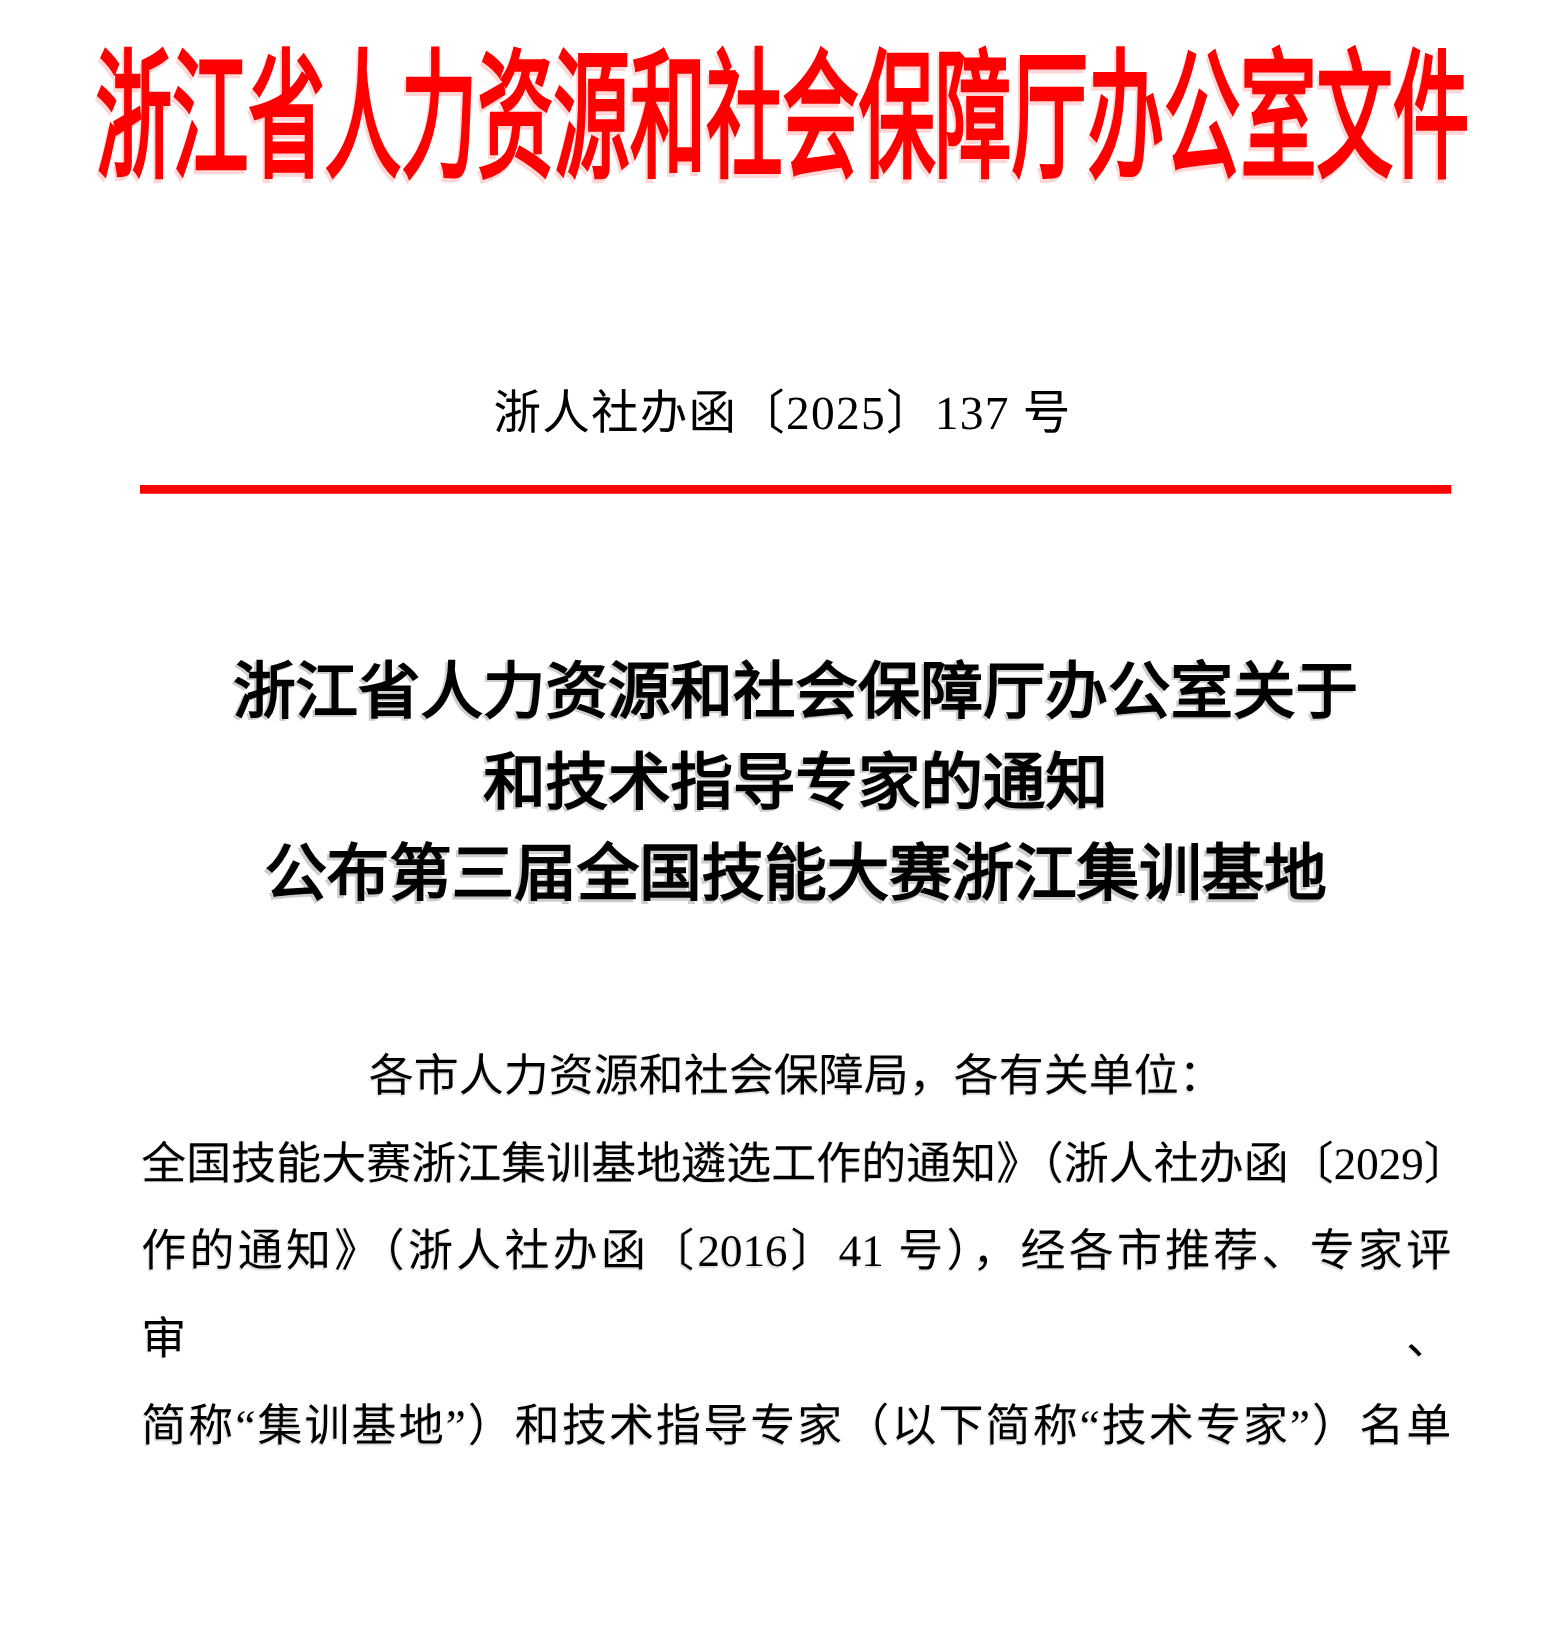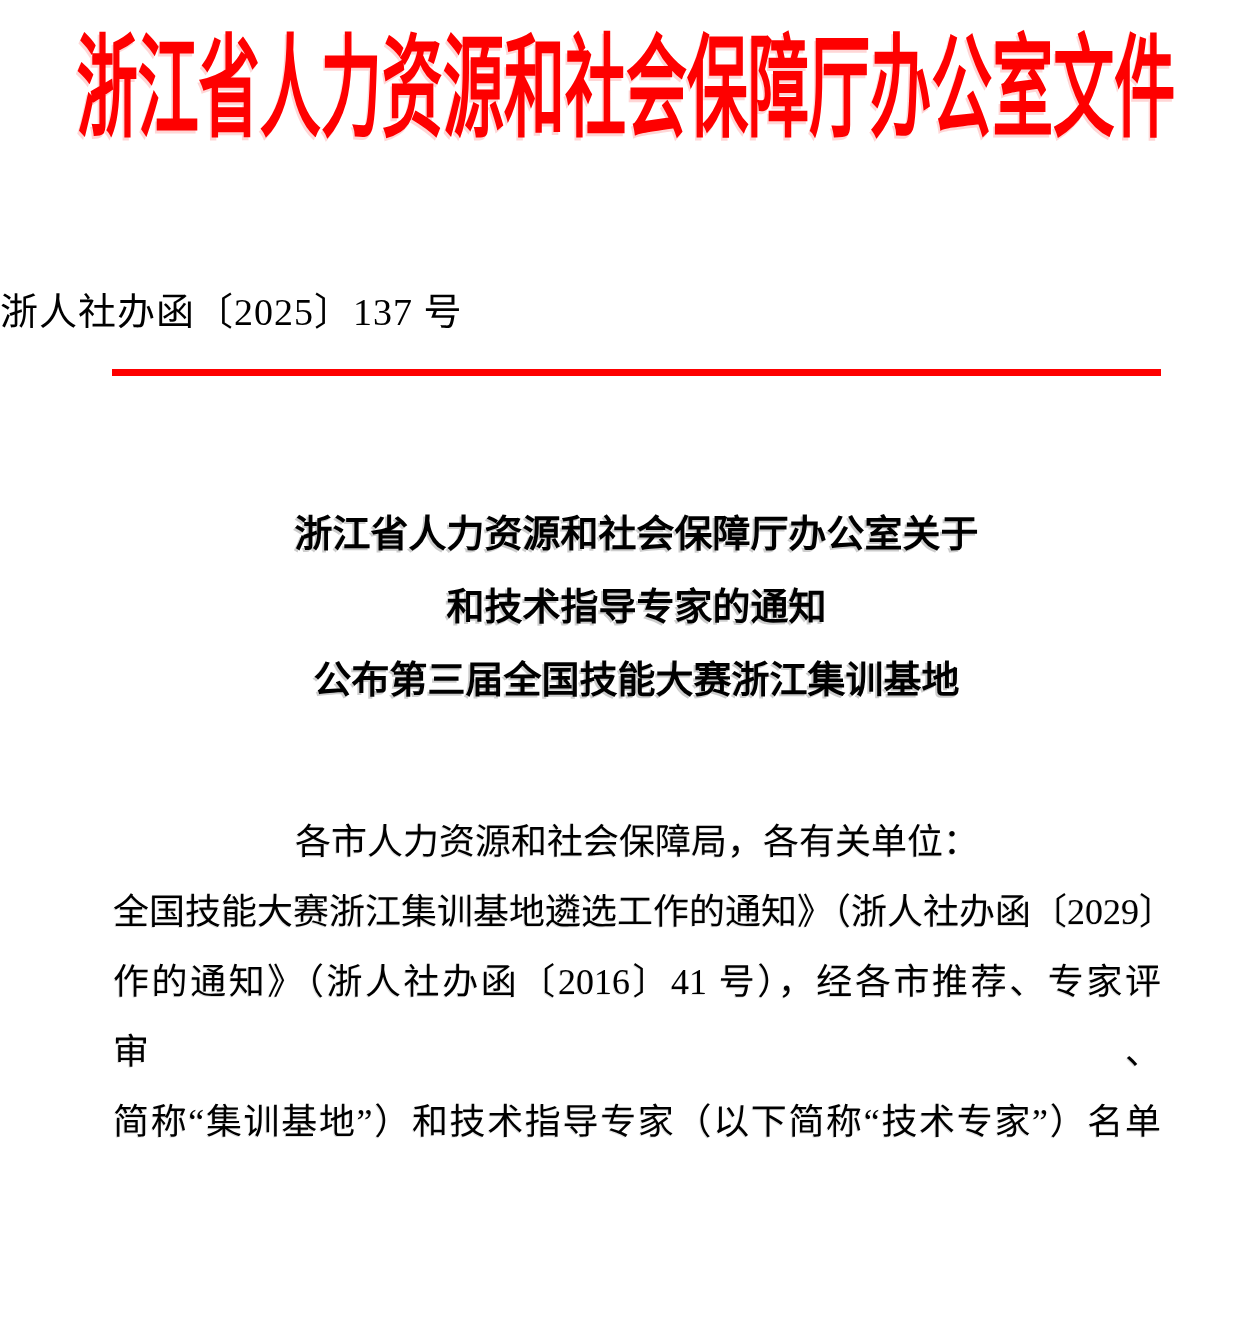--- a/index.html
+++ b/index.html
@@ -25,59 +25,60 @@
     content: "";
     position: absolute;
     left: 0; right: 0; bottom: 0;
     height: 10px;
     background: linear-gradient(to bottom, rgba(0,0,0,0), rgba(0,0,0,0.05));
     pointer-events: none;
   }
 
   
   .letterhead {
-    margin-top: 21px;
+    margin-top: 40px;
     height: 135px;
     display: flex;
     justify-content: center;
-    align-items: center;
+    align-items: flex-start;
     overflow: visible;
   }
   .letterhead-text {
     font-size: 112px;
     line-height: 1;
     font-weight: bold;
     color: #fe0000;
     white-space: nowrap;
     letter-spacing: 0;
     transform: scaleX(0.545);
     transform-origin: center center;
     text-shadow: -3px 3px 0 rgba(255, 165, 165, 0.45);
   }
 
   
   .doc-number {
     margin-top: 132px;
+    text-align: center;
     font-size: 38px;
     line-height: 48px;
     letter-spacing: 1px;
     color: #000000;
   }
 
   
   .red-rule {
     margin: 33px 91px 0 112px;
     height: 7px;
     background: #fe0000;
   }
 
   
   .notice-title {
     margin: 122px 91px 0 112px;
-    font-size: 38px;
+    font-size: 50px;
     line-height: 73px;
     font-weight: bold;
     text-align: center;
     color: #000000;
     text-shadow: -2px 2px 0 rgba(90, 90, 90, 0.3);
   }
   .title-line { display: block; white-space: nowrap; }
 
   
   .body-text {

